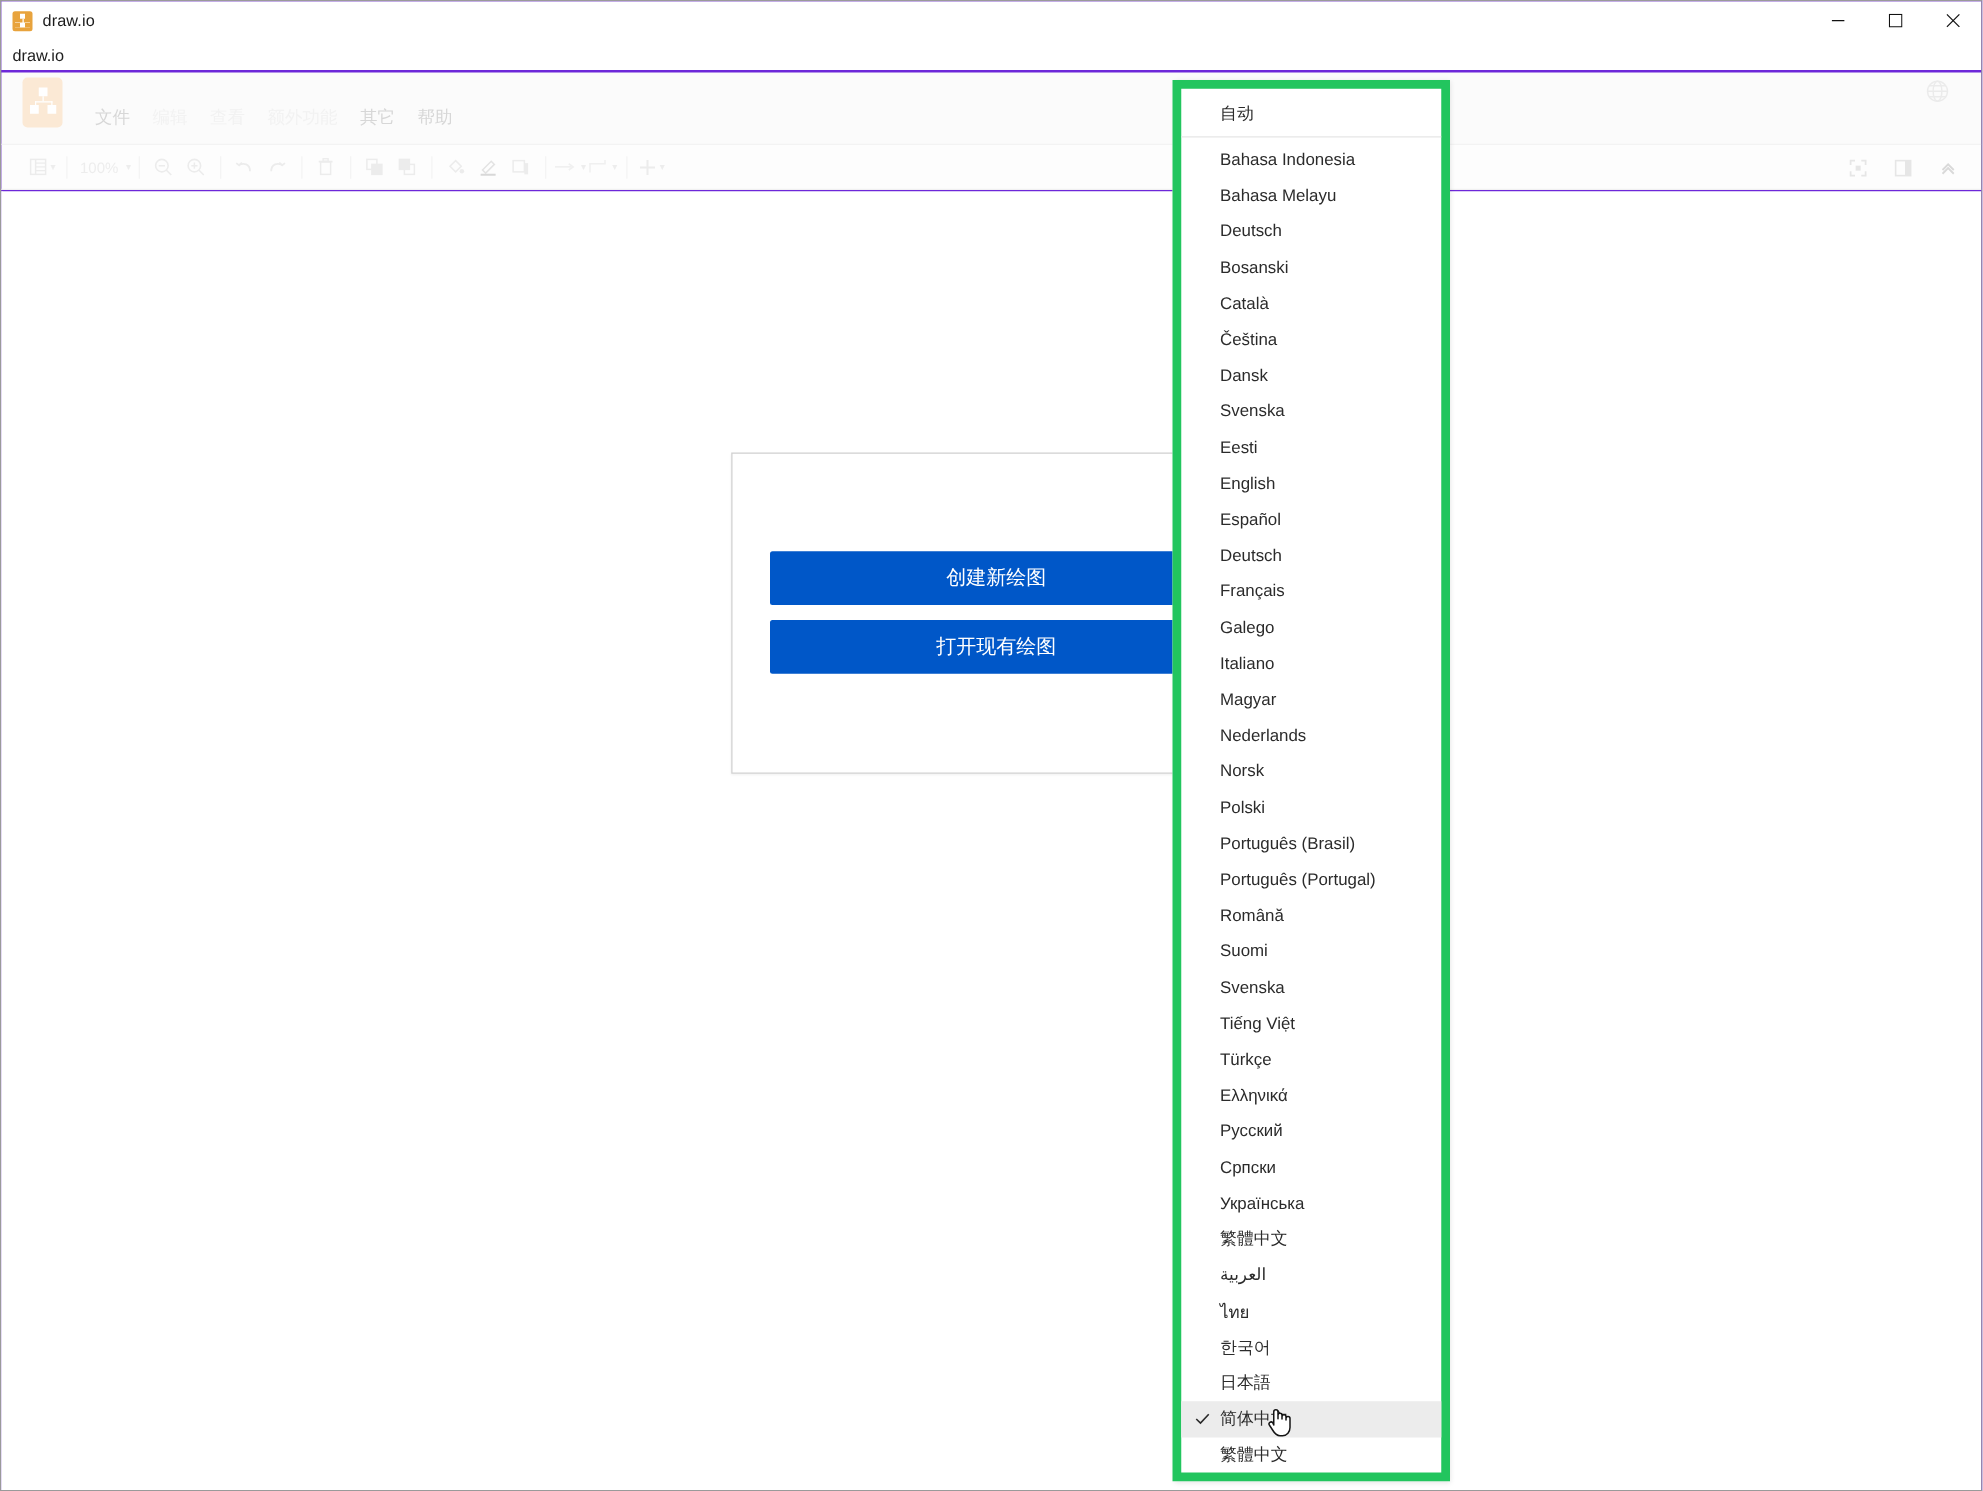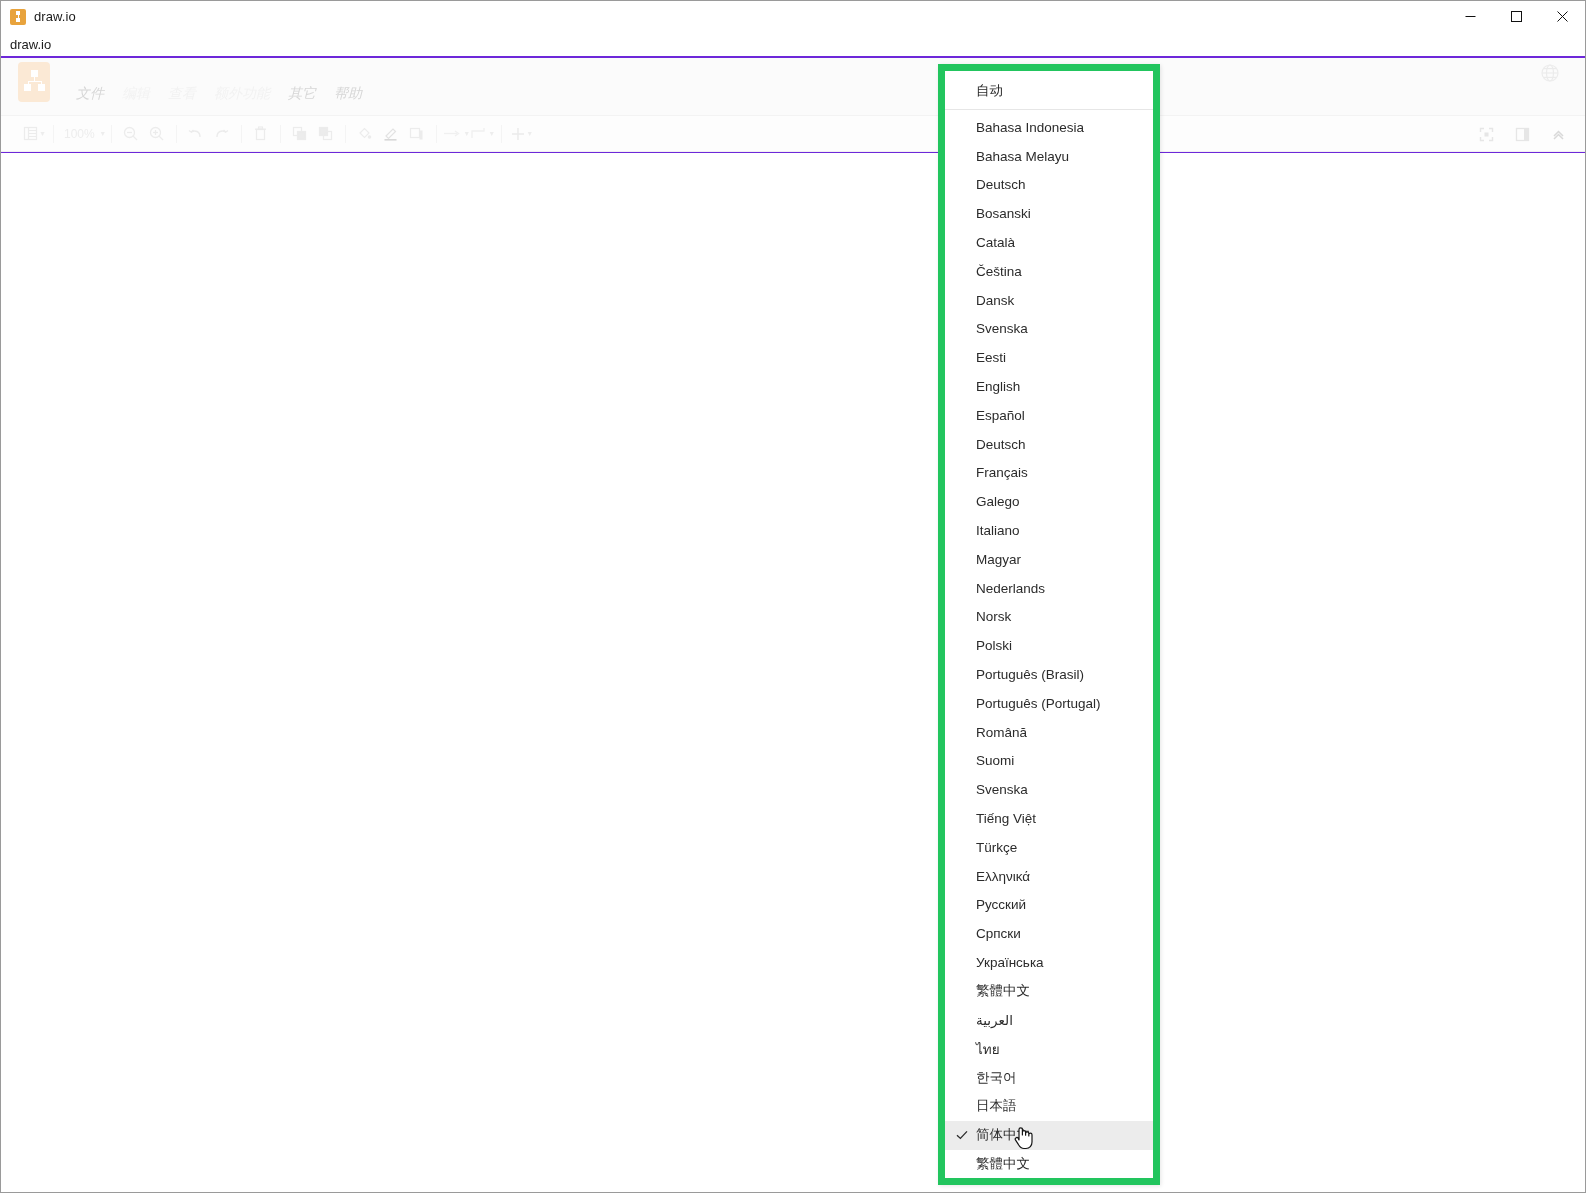--- a/index.html
+++ b/index.html
@@ -96,21 +96,21 @@
     position: absolute; left: 9.5px; top: 19px; width: 14px; height: 1px; background: #fff;
   }
   .brand-tile .leg-l {
     position: absolute; left: 9.5px; top: 19px; width: 1px; height: 4px; background: #fff;
   }
   .brand-tile .leg-r {
     position: absolute; left: 23px; top: 19px; width: 1px; height: 4px; background: #fff;
   }
   .menu-items {
     display: flex; align-items: center; gap: 0px;
-    margin-left: 66px; margin-bottom: 8px; font-style: italic;
+    margin-left: 66px; margin-bottom: 8px;
   }
   .menu-item {
     font-size: 14px; padding: 4px 9px;
     color: #d7d7d7; white-space: nowrap;
   }
   .menu-item.dim { color: #f2f2f2; }
   .globe-icon {
     position: absolute; right: 26px; top: 6px;
     opacity: 0.10;
   }
@@ -411,20 +411,27 @@
         <svg width="15" height="15" viewBox="0 0 15 15">
           <path d="M3 9 L7.5 4.5 L12 9" fill="none" stroke="#d9d9d9" stroke-width="1.5"></path>
           <path d="M3 12 L7.5 7.5 L12 12" fill="none" stroke="#d9d9d9" stroke-width="1.5"></path>
         </svg>
       </div>
     </div>
   </div>
 
   <div class="canvas"></div>
 
+  <div class="splash">
+    <div class="splash-inner">
+      <button class="big-btn">创建新绘图</button>
+      <button class="big-btn">打开现有绘图</button>
+    </div>
+    <div class="lang-link">语言</div>
+  </div>
 
   <div class="lang-menu">
     <div class="lang-row auto">自动</div>
     <div class="lang-sep"></div>
     <div id="lang-list">
         <div class="lang-row">
           <span>Bahasa Indonesia</span>
         </div>
         <div class="lang-row">
           <span>Bahasa Melayu</span>

